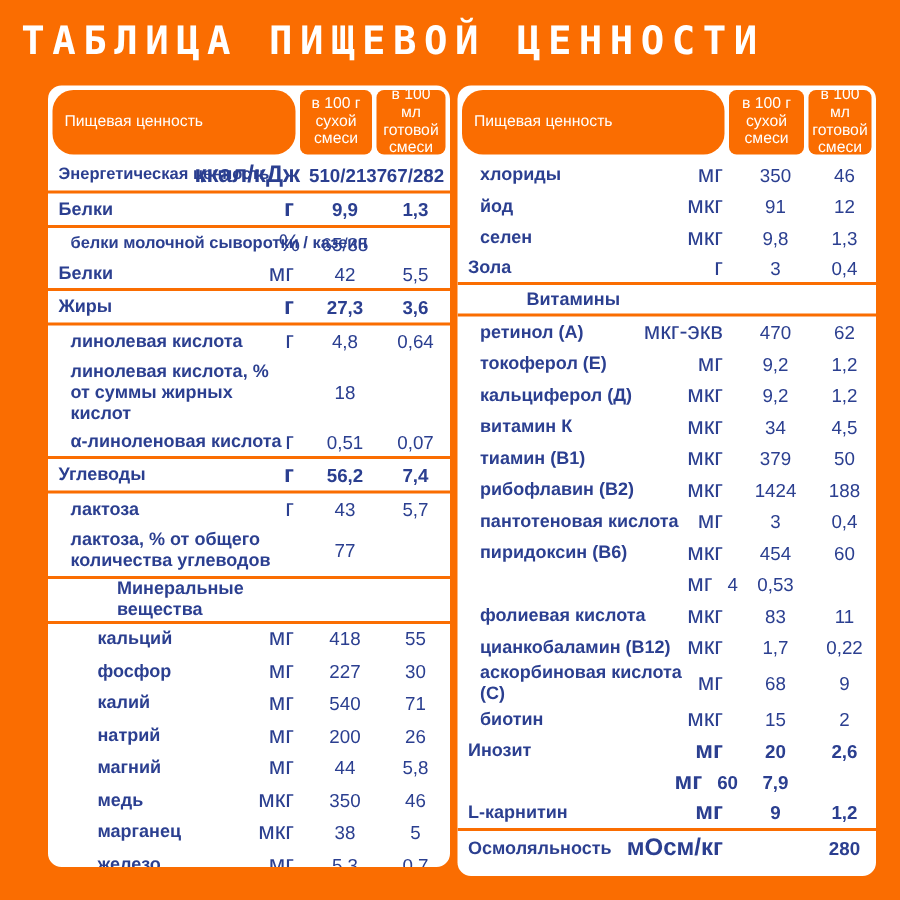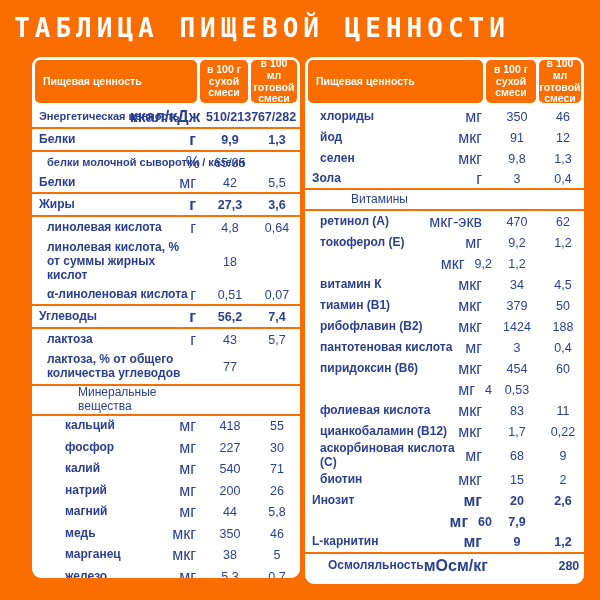--- a/index.html
+++ b/index.html
@@ -28,24 +28,24 @@
     overflow: hidden;
     padding: 3px 0 2px 0;
   }
   #left-panel  { left: 32px;  top: 57px; width: 268px; height: 521px; }
   #right-panel { left: 305px; top: 57px; width: 279px; height: 527px; }
 
   .thead { display: flex; gap: 3px; padding: 0 3px; height: 43px; }
   .hcell {
     background: #FA6D01; color: #FFFFFF;
     border-radius: 5px;
-    font-weight: bold; font-size: 10.5px; line-height: 1.12;
+    font-weight: normal; font-size: 10.5px; line-height: 1.12;
     display: flex; align-items: center;
   }
-  .h-name { flex: 1; padding-left: 8px; }
+  .h-name { flex: 1; padding-left: 8px; border-radius: 14px; }
   .h-col  { justify-content: center; text-align: center; padding: 0 2px; }
   #left-panel  .h-dry   { width: 48px; }
   #left-panel  .h-ready { width: 46px; }
   #right-panel .h-dry   { width: 50px; }
   #right-panel .h-ready { width: 42px; }
 
   .tbody { display: flex; flex-direction: column; margin-top: 3px; }
   .row {
     display: grid;
     align-items: center;
@@ -56,27 +56,27 @@
   #right-panel .row { grid-template-columns: 1fr auto 50px 42px; }
   #right-panel .row { min-height: 21px; }
   .row.sep { border-bottom: 2px solid #FA6D01; }
 
   .c-name { font-size: 12px; padding-left: 7px; line-height: 1.15; font-weight: bold; }
   .sub  .c-name { padding-left: 15px; }
   .c-unit { font-size: 16px; text-align: right; padding-right: 10px; white-space: nowrap; }
   .c-v1, .c-v2 { font-size: 12.5px; text-align: center; }
 
   .bold .c-name, .bold .c-unit, .bold .c-v1, .bold .c-v2 { font-weight: bold; }
-  .section .c-name { font-weight: normal; padding-left: 46px; }
+  .section .c-name { font-weight: bold; padding-left: 46px; }
 
   .bold    { min-height: 23px; }
   .section { min-height: 22px; }
   .mineral { min-height: 21.5px; padding-left: 18px; }
   .tall    { min-height: 25px; }
-  .last    { min-height: 25px; margin-left: 16px; }
+  .last    { min-height: 25px; }
   #right-panel .bold { min-height: 21px; }
   #right-panel .last { min-height: 25px; }
 
   .twoline .c-name { white-space: pre-line; padding-top: 3px; padding-bottom: 3px; }
   .tight  .c-name { font-size: 11px; }
   .nowrap .c-name { white-space: nowrap; overflow: visible; min-width: 0; }
   .nowrap .c-unit { padding-right: 6px; }
 </style>
 </head>
 <body>
@@ -264,20 +264,21 @@
         <span class="c-v1">470</span>
         <span class="c-v2">62</span>
       </div>
       <div class="row sub">
         <span class="c-name">токоферол (Е)</span>
         <span class="c-unit">мг</span>
         <span class="c-v1">9,2</span>
         <span class="c-v2">1,2</span>
       </div>
       <div class="row sub">
+        <span class="c-name">кальциферол (Д)</span>
         <span class="c-unit">мкг</span>
         <span class="c-v1">9,2</span>
         <span class="c-v2">1,2</span>
       </div>
       <div class="row sub">
         <span class="c-name">витамин К</span>
         <span class="c-unit">мкг</span>
         <span class="c-v1">34</span>
         <span class="c-v2">4,5</span>
       </div>

